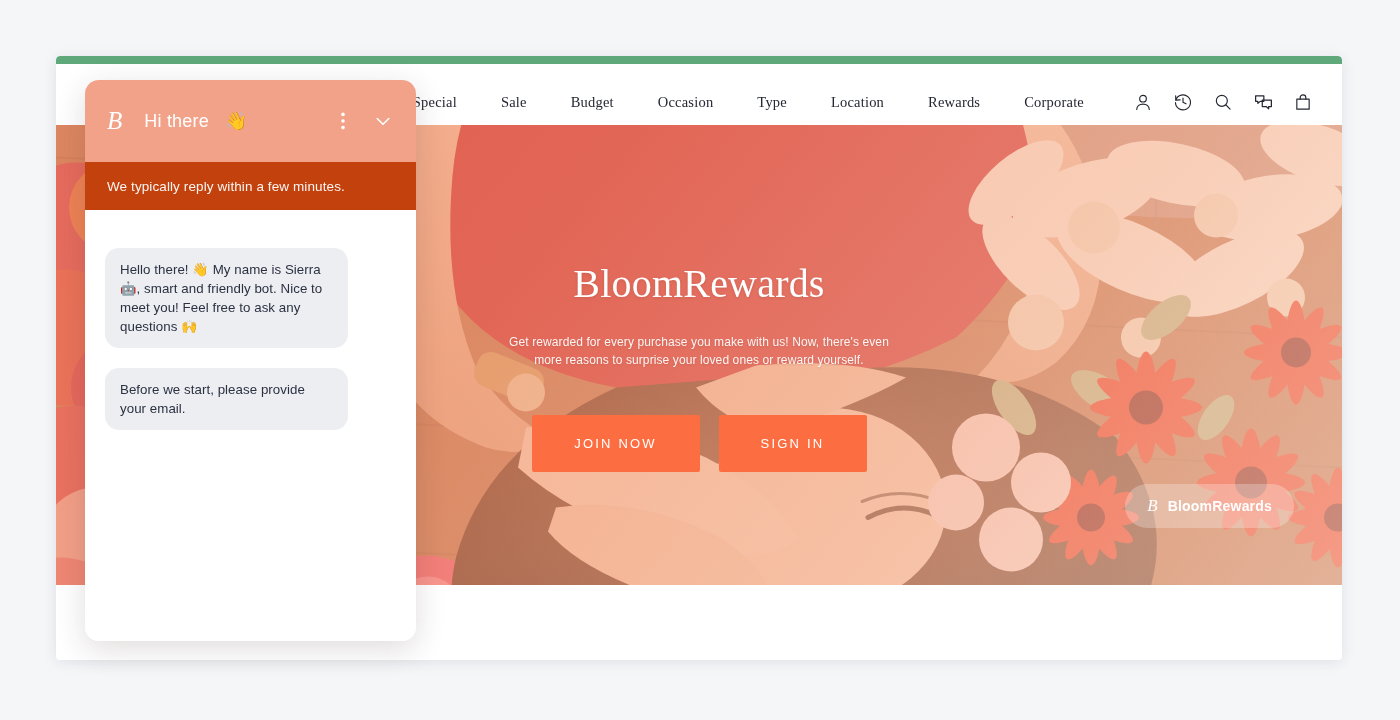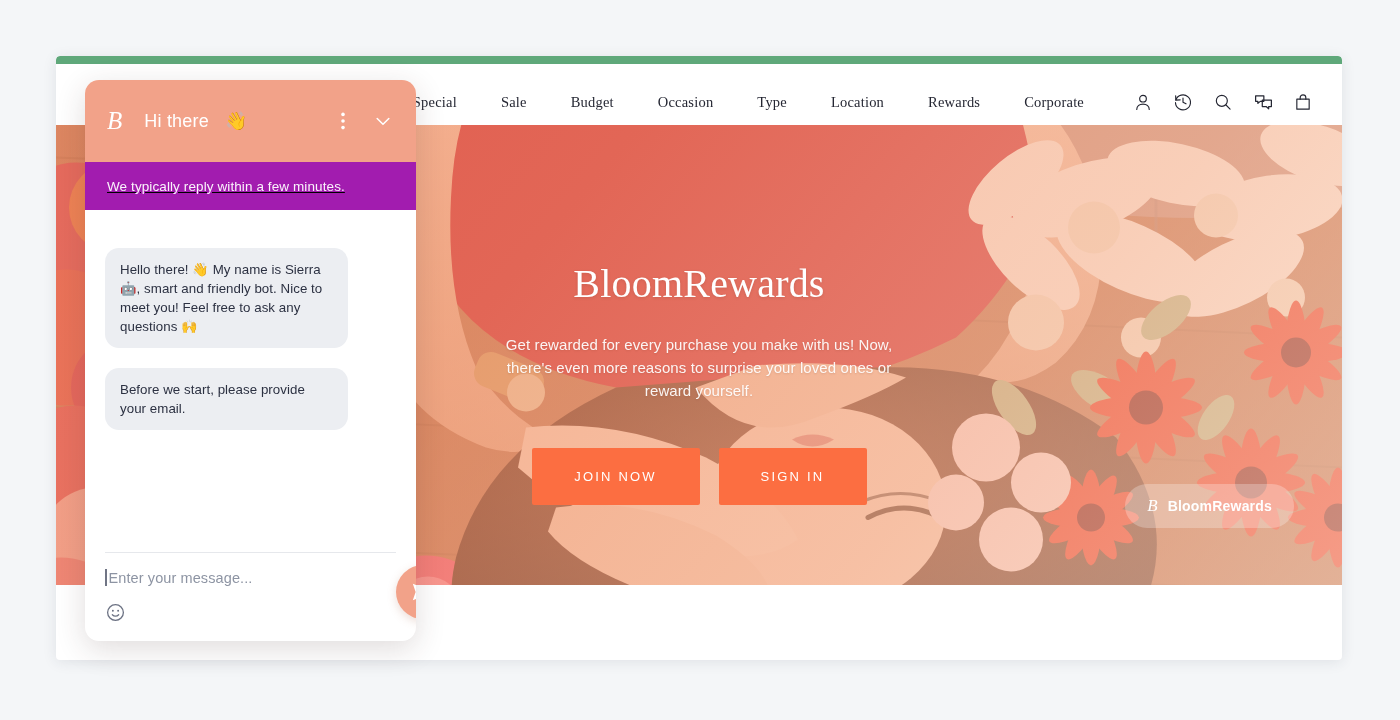--- a/index.html
+++ b/index.html
@@ -125,22 +125,22 @@
     font-weight: 400;
     color: #fff;
     letter-spacing: .2px;
     text-shadow: 0 1px 3px rgba(120,60,40,.22);
   }
 
   .hero-sub {
     margin-top: 26px;
     width: 390px;
     text-align: center;
-    font-size: 15px;
-    line-height: 23px;
+    font-size: 12px;
+    line-height: 18px;
     color: rgba(255,255,255,.93);
     letter-spacing: .1px;
     text-shadow: 0 1px 2px rgba(120,60,40,.18);
   }
 
   .hero-buttons {
     margin-top: 46px;
     display: flex;
     gap: 19px;
   }
@@ -236,27 +236,26 @@
     align-items: center;
     gap: 18px;
   }
   .head-icon {
     width: 22px; height: 22px;
     display: flex; align-items: center; justify-content: center;
     cursor: pointer; color: #ffffff;
   }
 
   .chat-subheader {
-    background: #a21caf;
+    background: #c2410c;
     height: 48px;
     display: flex;
     align-items: center;
     padding: 0 22px;
     flex: 0 0 auto;
-    text-decoration: underline;
   }
   .chat-subheader span {
     font-size: 13.5px;
     color: rgba(255,255,255,.95);
     letter-spacing: .1px;
   }
 
   .chat-body {
     flex: 1 1 auto;
     padding: 18px 20px 0 20px;
@@ -598,32 +597,13 @@
 
   <div class="chat-subheader">
     <span>We typically reply within a few minutes.</span>
   </div>
 
   <div class="chat-body">
     <div class="bubble">Hello there! 👋 My name is Sierra 🤖, smart and friendly bot. Nice to meet you! Feel free to ask any questions 🙌</div>
     <div class="bubble">Before we start, please provide your email.</div>
   </div>
 
-  <div class="chat-footer">
-    <div class="chat-input-row">
-      <div class="caret"></div>
-      <div class="chat-input-placeholder">Enter your message...</div>
-    </div>
-    <div class="emoji-btn">
-      <svg width="21" height="21" viewBox="0 0 24 24" fill="none" stroke="currentColor" stroke-width="1.5">
-        <circle cx="12" cy="12" r="9"></circle>
-        <circle cx="9" cy="10" r="1.1" fill="currentColor" stroke="none"></circle>
-        <circle cx="15" cy="10" r="1.1" fill="currentColor" stroke="none"></circle>
-        <path d="M8.4 14.6c1 1.1 2.2 1.6 3.6 1.6s2.6-.5 3.6-1.6" stroke-linecap="round"></path>
-      </svg>
-    </div>
-    <button class="send-btn">
-      <svg width="26" height="26" viewBox="0 0 24 24" fill="#ffffff">
-        <path d="M2.6 4.4 21.6 12 2.6 19.6 5.2 12 2.6 4.4 Z"></path>
-      </svg>
-    </button>
-  </div>
 </div>
 
 </body></html>

